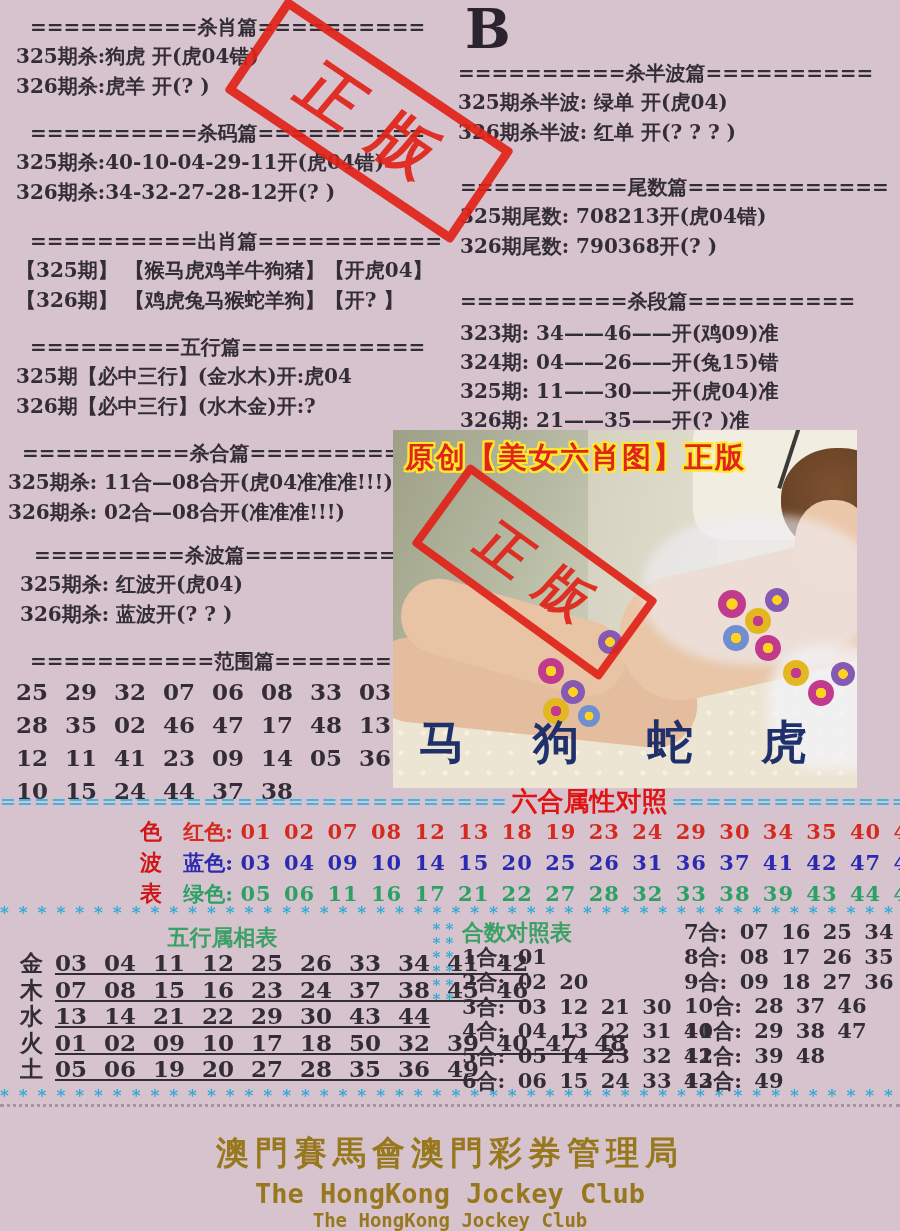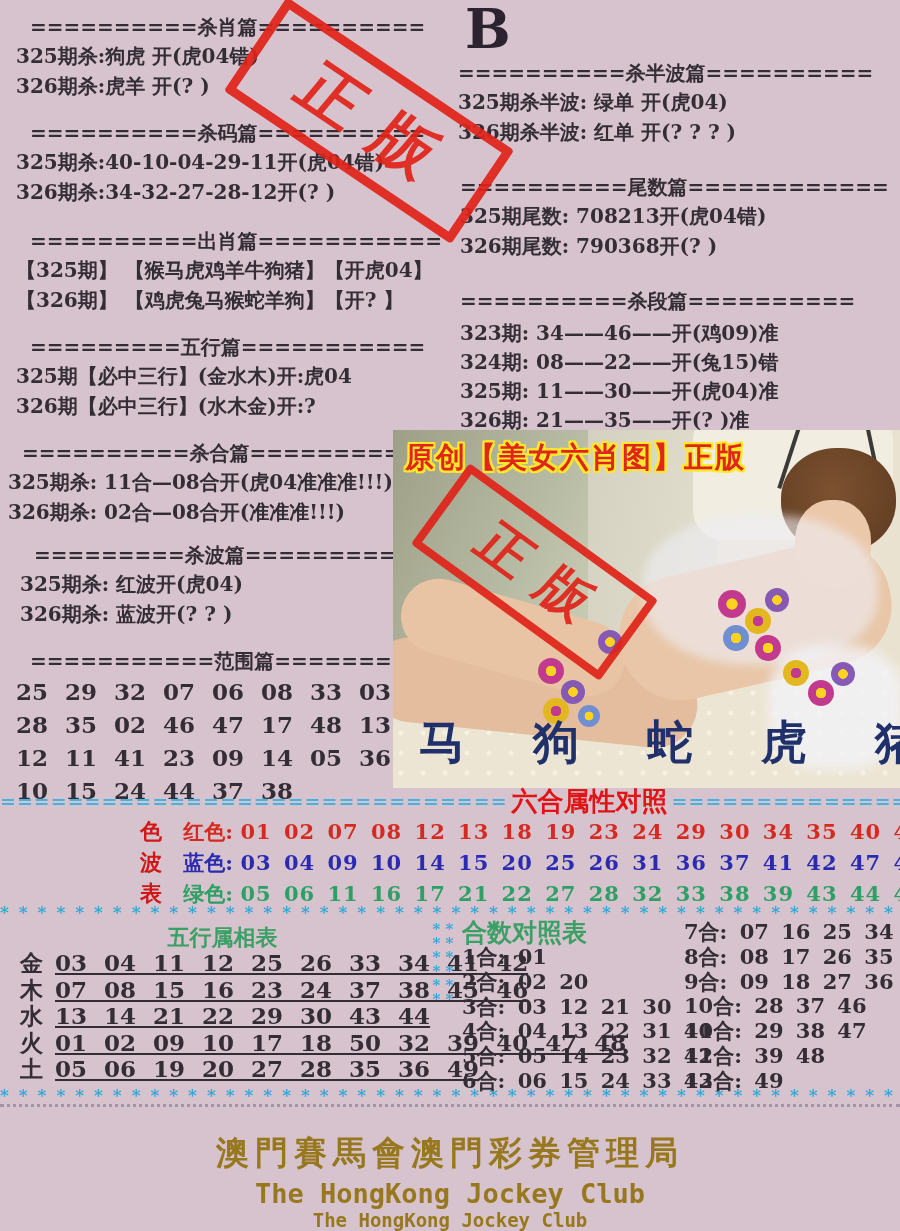--- a/index.html
+++ b/index.html
@@ -15,21 +15,21 @@
   .fanwei-row{font-size:23px;font-weight:600;line-height:33px;word-spacing:9px;white-space:nowrap;}
   
   .corner-b{position:absolute;left:465px;top:2px;font-size:54px;font-weight:700;color:#2b2430;line-height:1;}
   
   .stamp{position:absolute;border:9px solid #e02318;color:#e02318;display:flex;align-items:center;
          justify-content:center;font-weight:800;border-radius:4px;background:transparent;opacity:.92;}
   .stamp .stxt{transform:skewX(-6deg);white-space:nowrap;}
   .stamp1{left:232px;top:64px;width:230px;height:95px;transform:rotate(34deg);font-size:62px;letter-spacing:26px;padding-left:26px;}
   .stamp2{left:25px;top:92px;width:195px;height:84px;transform:rotate(36deg);font-size:52px;letter-spacing:22px;padding-left:22px;border-width:8px;}
   
-  .photo{position:absolute;left:393px;top:430px;width:507px;height:358px;overflow:hidden;background:#e9e2d0;}
+  .photo{position:absolute;left:393px;top:430px;width:464px;height:358px;overflow:hidden;background:#e9e2d0;}
   .ph{position:absolute;}
   .ph-header{position:absolute;left:12px;top:8px;font-size:29px;font-weight:800;color:#e0251c;
      font-family:"DejaVu Sans","Liberation Sans",sans-serif;letter-spacing:2px;white-space:nowrap;
      text-shadow:-2px 0 #ffe92a,2px 0 #ffe92a,0 -2px #ffe92a,0 2px #ffe92a,-2px -2px #ffe92a,2px 2px #ffe92a,2px -2px #ffe92a,-2px 2px #ffe92a;}
   .ph-caption{position:absolute;left:0;right:0;bottom:14px;text-align:center;font-size:46px;font-weight:800;
      color:#20306b;letter-spacing:26px;white-space:nowrap;text-indent:26px;}
   .flw{position:absolute;border-radius:50%;}
   
   .liuhe{position:absolute;left:0;top:786px;width:900px;}
   .liuhe-title-row{display:flex;align-items:center;white-space:nowrap;overflow:hidden;height:30px;}
@@ -44,21 +44,21 @@
      color:#2ea9d8;font-weight:800;font-size:17px;letter-spacing:2px;white-space:nowrap;line-height:18px;}
   .stars-v{position:absolute;left:431px;top:922px;width:24px;height:164px;overflow:hidden;color:#2ea9d8;
      font-weight:800;font-size:15px;line-height:14px;word-break:break-all;text-align:center;}
   
   .wx-table{position:absolute;left:20px;top:924px;width:405px;}
   .wx-title{color:#3aa065;font-size:22px;font-weight:700;text-align:center;line-height:26px;}
   .wx-row{font-size:23px;font-weight:600;line-height:26.5px;white-space:nowrap;}
   .wx-row .wx-label{padding-right:12px;}
   .wx-nums{word-spacing:9px;text-decoration:underline;}
   .hs-table{position:absolute;left:462px;top:920px;width:436px;}
-  .hs-title{color:#3aa065;font-size:25px;font-weight:700;line-height:25px;}
+  .hs-title{color:#3aa065;font-size:22px;font-weight:700;line-height:25px;}
   .hs-cols{display:flex;}
   .hs-col{font-size:21px;font-weight:600;line-height:24.8px;white-space:nowrap;}
   .hs-col-left{width:222px;}
   .hs-col .hs-line{word-spacing:5px;}
   
   .footer{position:absolute;left:0;top:1088px;width:900px;}
   .dotline{border-top:3px dotted #a393a6;width:100%;margin-top:16px;}
   .org-cn{color:#97781e;font-size:33px;font-weight:800;text-align:center;letter-spacing:6px;margin-top:24px;}
   .org-en1{color:#97781e;font-size:27px;font-weight:700;text-align:center;
      font-family:"DejaVu Sans Mono","Liberation Mono",monospace;margin-top:2px;}
@@ -119,21 +119,21 @@
       <div class="line">326期杀半波: 红单 开(? ? ? )</div>
     </div>
     <div class="sec" style="left:460px;top:174px;">
       <div class="hdr">==========尾数篇============</div>
       <div class="line">325期尾数: 708213开(虎04错)</div>
       <div class="line">326期尾数: 790368开(? )</div>
     </div>
     <div class="sec" style="left:460px;top:288px;">
       <div class="hdr">==========杀段篇==========</div>
       <div class="line" style="line-height:29px;margin-top:4px;">323期: 34——46——开(鸡09)准</div>
-      <div class="line" style="line-height:29px;">324期: 08——22——开(兔15)错</div>
+      <div class="line" style="line-height:29px;">324期: 04——26——开(兔15)错</div>
       <div class="line" style="line-height:29px;">325期: 11——30——开(虎04)准</div>
       <div class="line" style="line-height:29px;">326期: 21——35——开(? )准</div>
     </div>
   </div>
 
   <div class="stamp stamp1">
     <span class="stxt">正版</span>
   </div>
 
   <div class="photo">

